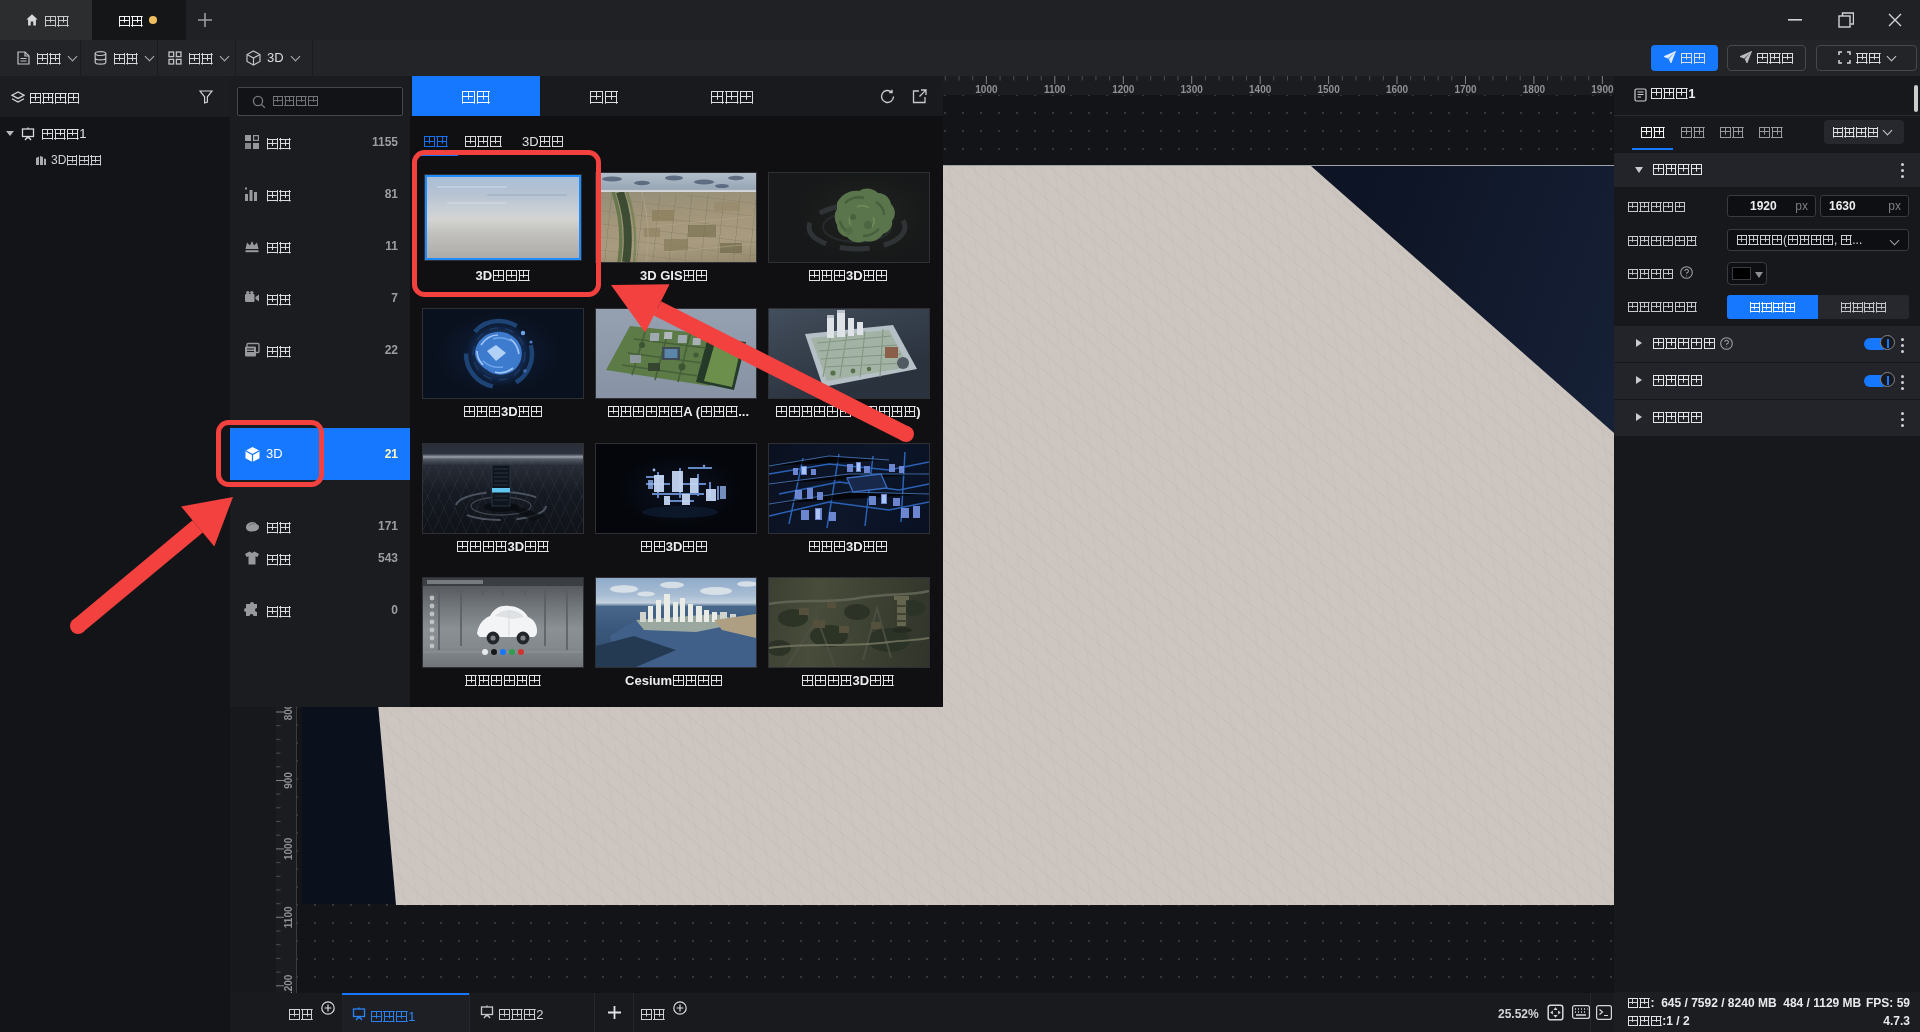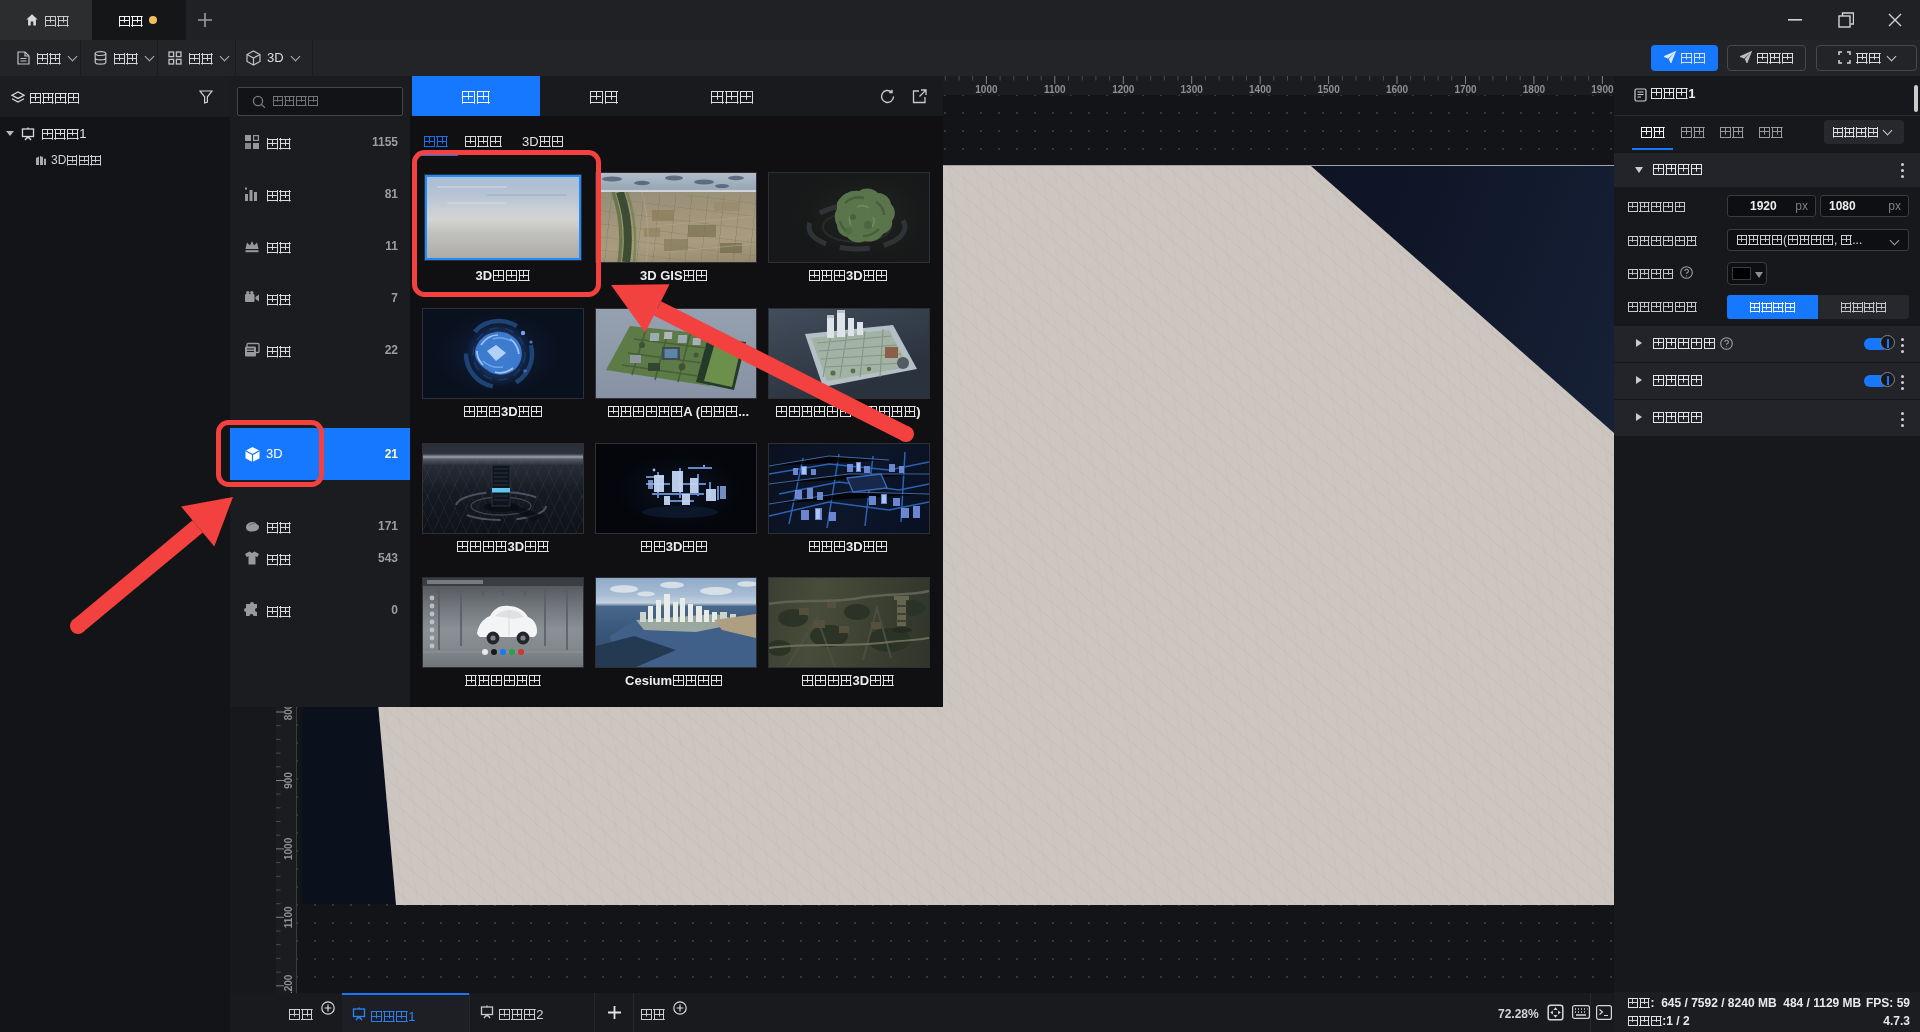--- a/index.html
+++ b/index.html
@@ -382,21 +382,21 @@
     <div class="bsep" style="left:364px"></div>
     <svg class="abs" style="left:377px;top:12px" width="15" height="15" viewBox="0 0 15 15">
         <path d="M7.5 1v13M1 7.5h13" stroke="#e2e3e5" stroke-width="1.8"></path>
       </svg>
     <div class="bsep" style="left:403px"></div>
     <span class="abs" style="left:410px;top:14px"><i class="g"></i><i class="g"></i></span>
     <svg class="abs" style="left:443px;top:8px" width="14" height="14" viewBox="0 0 14 14" fill="none" stroke="#dadbdd" stroke-width="1.2">
         <circle cx="7" cy="7" r="6.2"></circle>
         <path d="M7 3.6v6.8M3.6 7h6.8"></path>
       </svg>
-    <span class="abs" style="left:1268px;top:14px;font-size:12px;color:#d2d3d5;font-weight:bold">72.28%</span>
+    <span class="abs" style="left:1268px;top:14px;font-size:12px;color:#d2d3d5;font-weight:bold">25.52%</span>
     <svg class="abs" style="left:1317px;top:11px" width="17" height="17" viewBox="0 0 17 17">
         <rect x="1.2" y="1.2" width="14.6" height="14.6" rx="2.4" fill="none" stroke="#d6d7d9" stroke-width="1.5"></rect>
         <path d="M8.5 3.2 10.6 5.9H6.4zM8.5 13.8 6.4 11.1h4.2zM3.2 8.5 5.9 6.4v4.2zM13.8 8.5 11.1 10.6V6.4z" fill="#d6d7d9"></path>
       </svg>
     <svg class="abs" style="left:1342px;top:12px" width="18" height="14" viewBox="0 0 18 14" fill="none" stroke="#d6d7d9" stroke-width="1.2">
         <rect x="0.6" y="0.6" width="16.8" height="12.8" rx="2"></rect>
         <path d="M3 4h1M6 4h1M9 4h1M12 4h1M15 4h0.5M3 7h1M6 7h1M9 7h1M12 7h1M4 10h10" stroke-width="1.4"></path>
       </svg>
     <div class="bsep" style="left:1360px"></div>
     <svg class="abs" style="left:1366px;top:12px" width="16" height="15" viewBox="0 0 16 15" fill="none" stroke="#d6d7d9" stroke-width="1.2">
@@ -423,21 +423,21 @@
 
   <div class="rsec" style="top:77px;height:34px">
     <span class="tri-d abs" style="left:21px;top:14px"></span>
     <span class="abs rlab" style="left:38px;top:10px;font-size:13px;font-weight:bold;color:#eceded"><i class="g"></i><i class="g"></i><i class="g"></i><i class="g"></i></span>
     <span class="dots3 abs" style="left:287px;top:16px">
         <b></b>
       </span>
   </div>
   <span class="abs" style="left:13px;top:124px"><i class="g"></i><i class="g"></i><i class="g"></i><i class="g"></i><i class="g"></i></span>
   <div class="rinput" style="left:113px;top:119px;width:89px"><span style="margin-left:22px">1920</span><span class="rpx">px</span></div>
-  <div class="rinput" style="left:206px;top:119px;width:89px"><span style="margin-left:8px">1080</span><span class="rpx">px</span></div>
+  <div class="rinput" style="left:206px;top:119px;width:89px"><span style="margin-left:8px">1630</span><span class="rpx">px</span></div>
   <span class="abs" style="left:13px;top:158px"><i class="g"></i><i class="g"></i><i class="g"></i><i class="g"></i><i class="g"></i><i class="g"></i></span>
   <div class="rinput" style="left:113px;top:153px;width:182px;font-weight:normal;color:#d6d7d9"><span style="margin-left:8px"><i class="g"></i><i class="g"></i><i class="g"></i><i class="g"></i>(<i class="g"></i><i class="g"></i><i class="g"></i><i class="g"></i>, <i class="g"></i>...</span><span class="chev abs" style="right:10px;top:7px;color:#9da0a4"></span></div>
   <span class="abs" style="left:13px;top:191px"><i class="g"></i><i class="g"></i><i class="g"></i><i class="g"></i></span>
   <svg class="abs" style="left:66px;top:190px" width="13" height="13" viewBox="0 0 13 13" fill="none" stroke="#9da0a4" stroke-width="1.1">
       <circle cx="6.5" cy="6.5" r="5.8"></circle>
       <path d="M4.8 5a1.8 1.8 0 1 1 2.4 1.7c-.5.2-.7.5-.7 1M6.5 9.6v.6"></path>
     </svg>
   <div class="rinput" style="left:113px;top:186px;width:40px;height:23px;border-radius:4px">
       <span class="abs" style="left:4px;top:4px;width:19px;height:13px;background:#000;border:1px solid #3a3c41"></span>
       <span class="tri-d abs" style="left:27px;top:9px;border-top-color:#8b8e93;border-left-width:4px;border-right-width:4px"></span>

